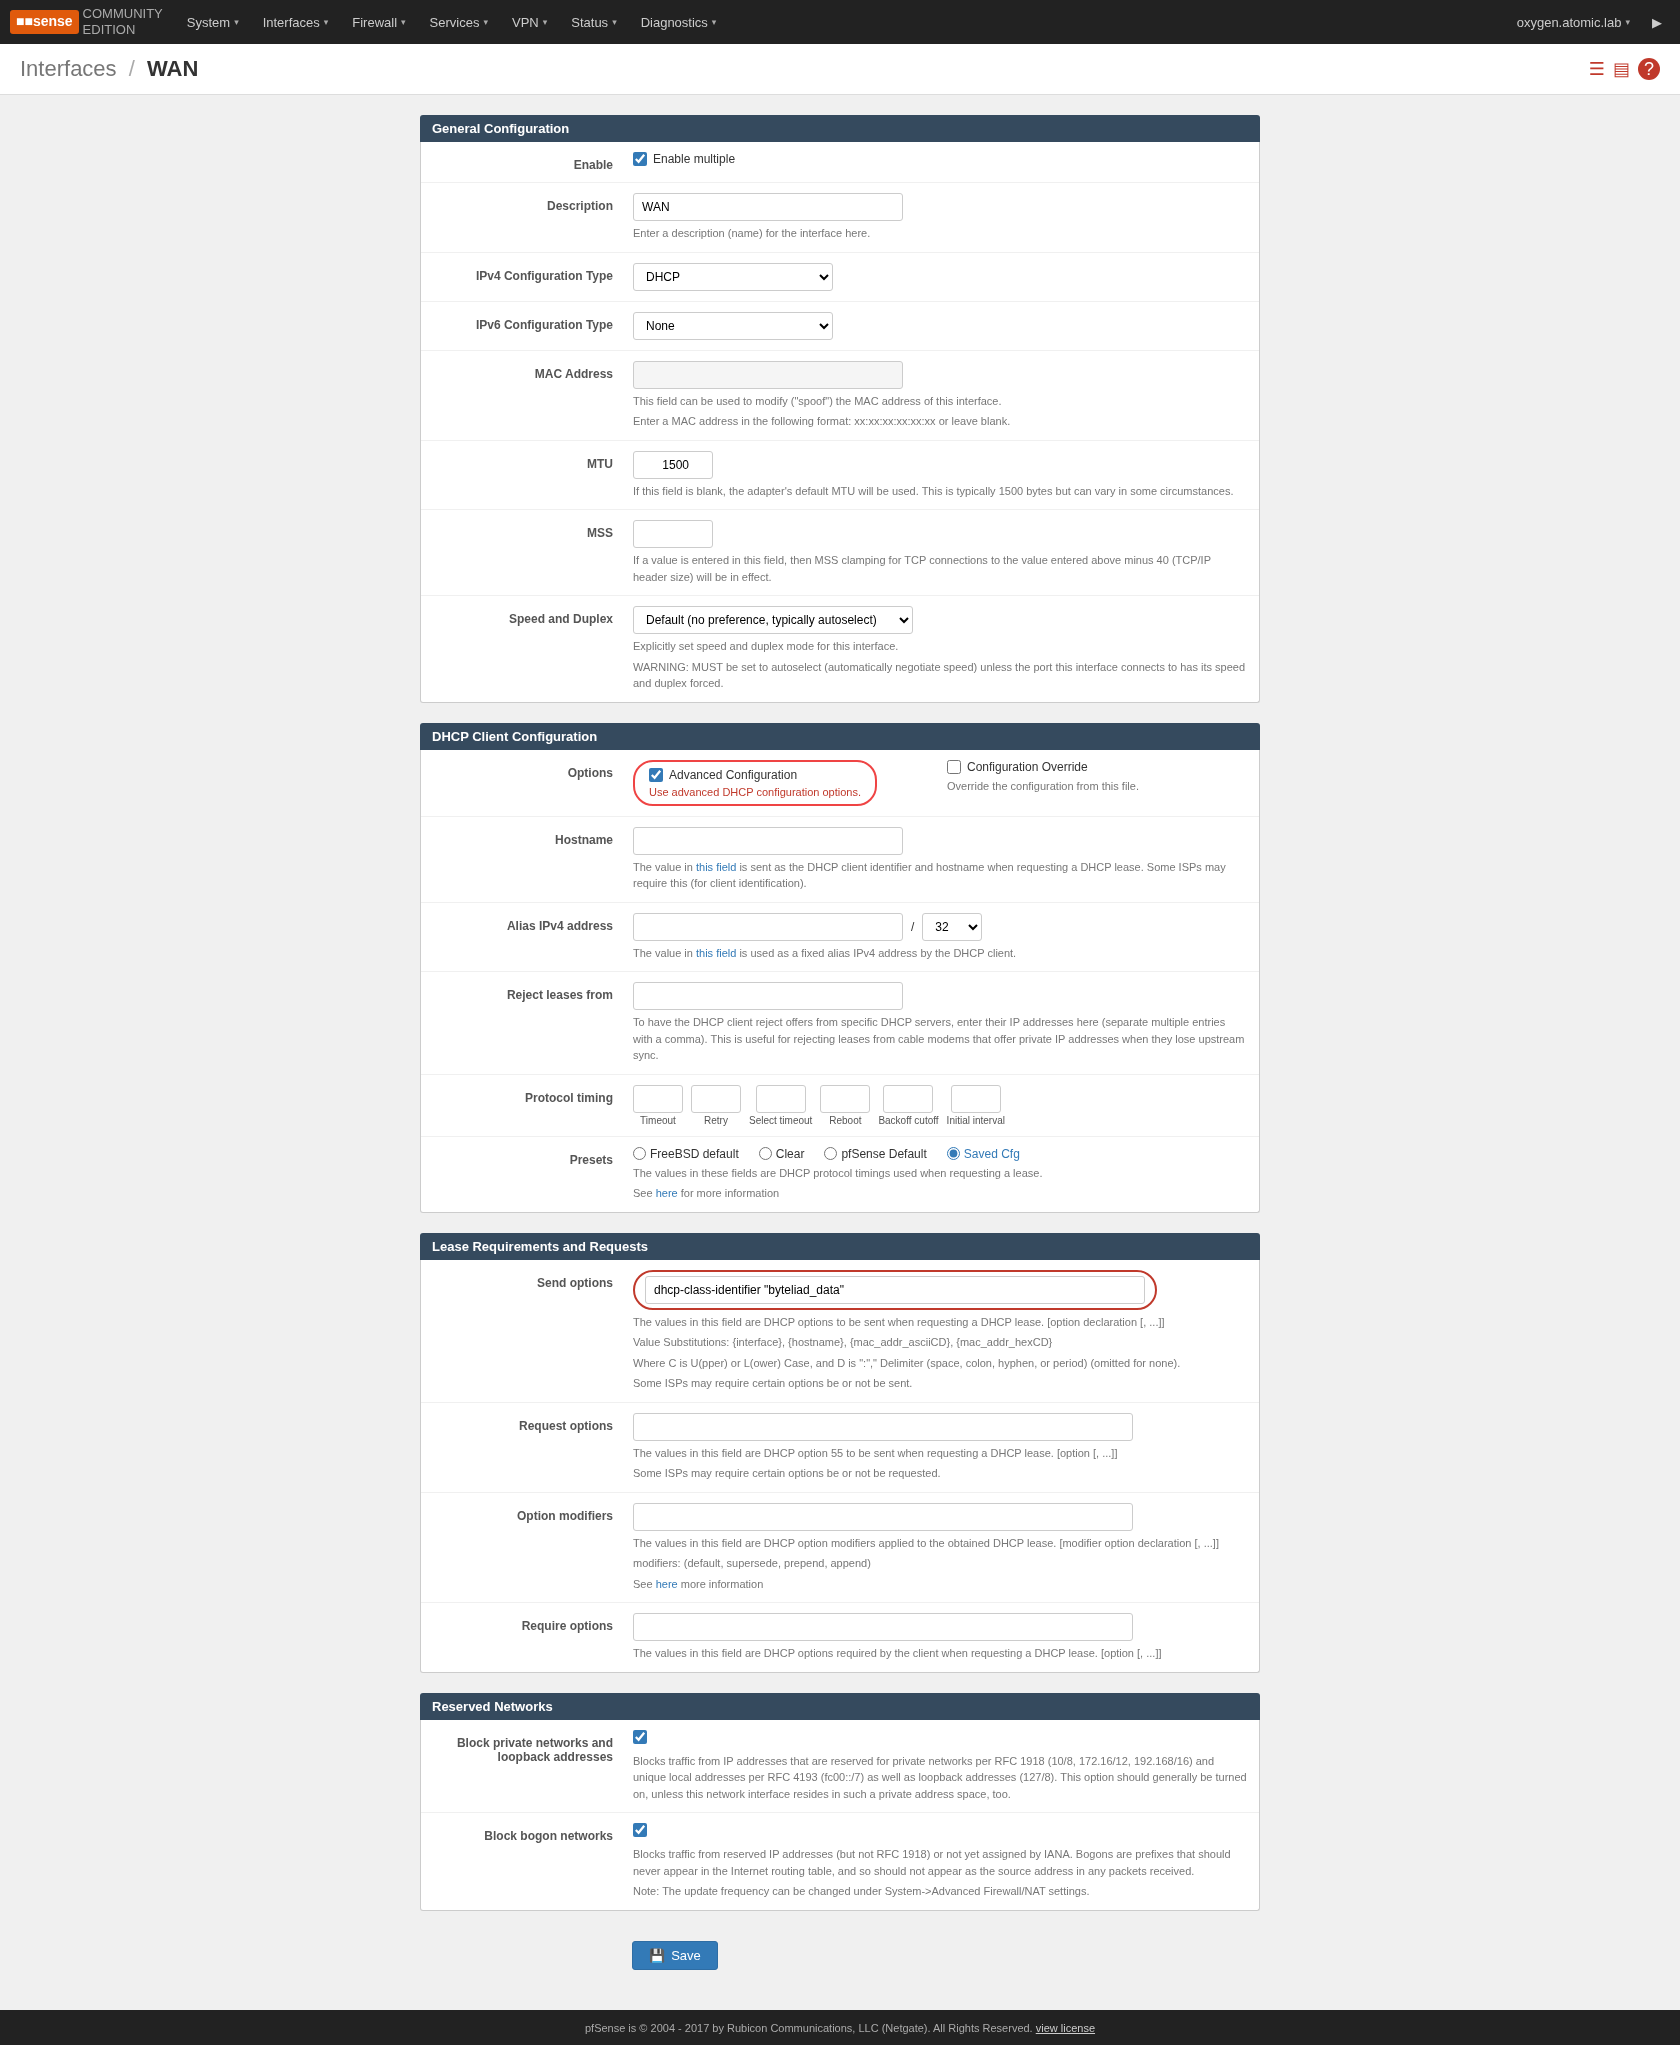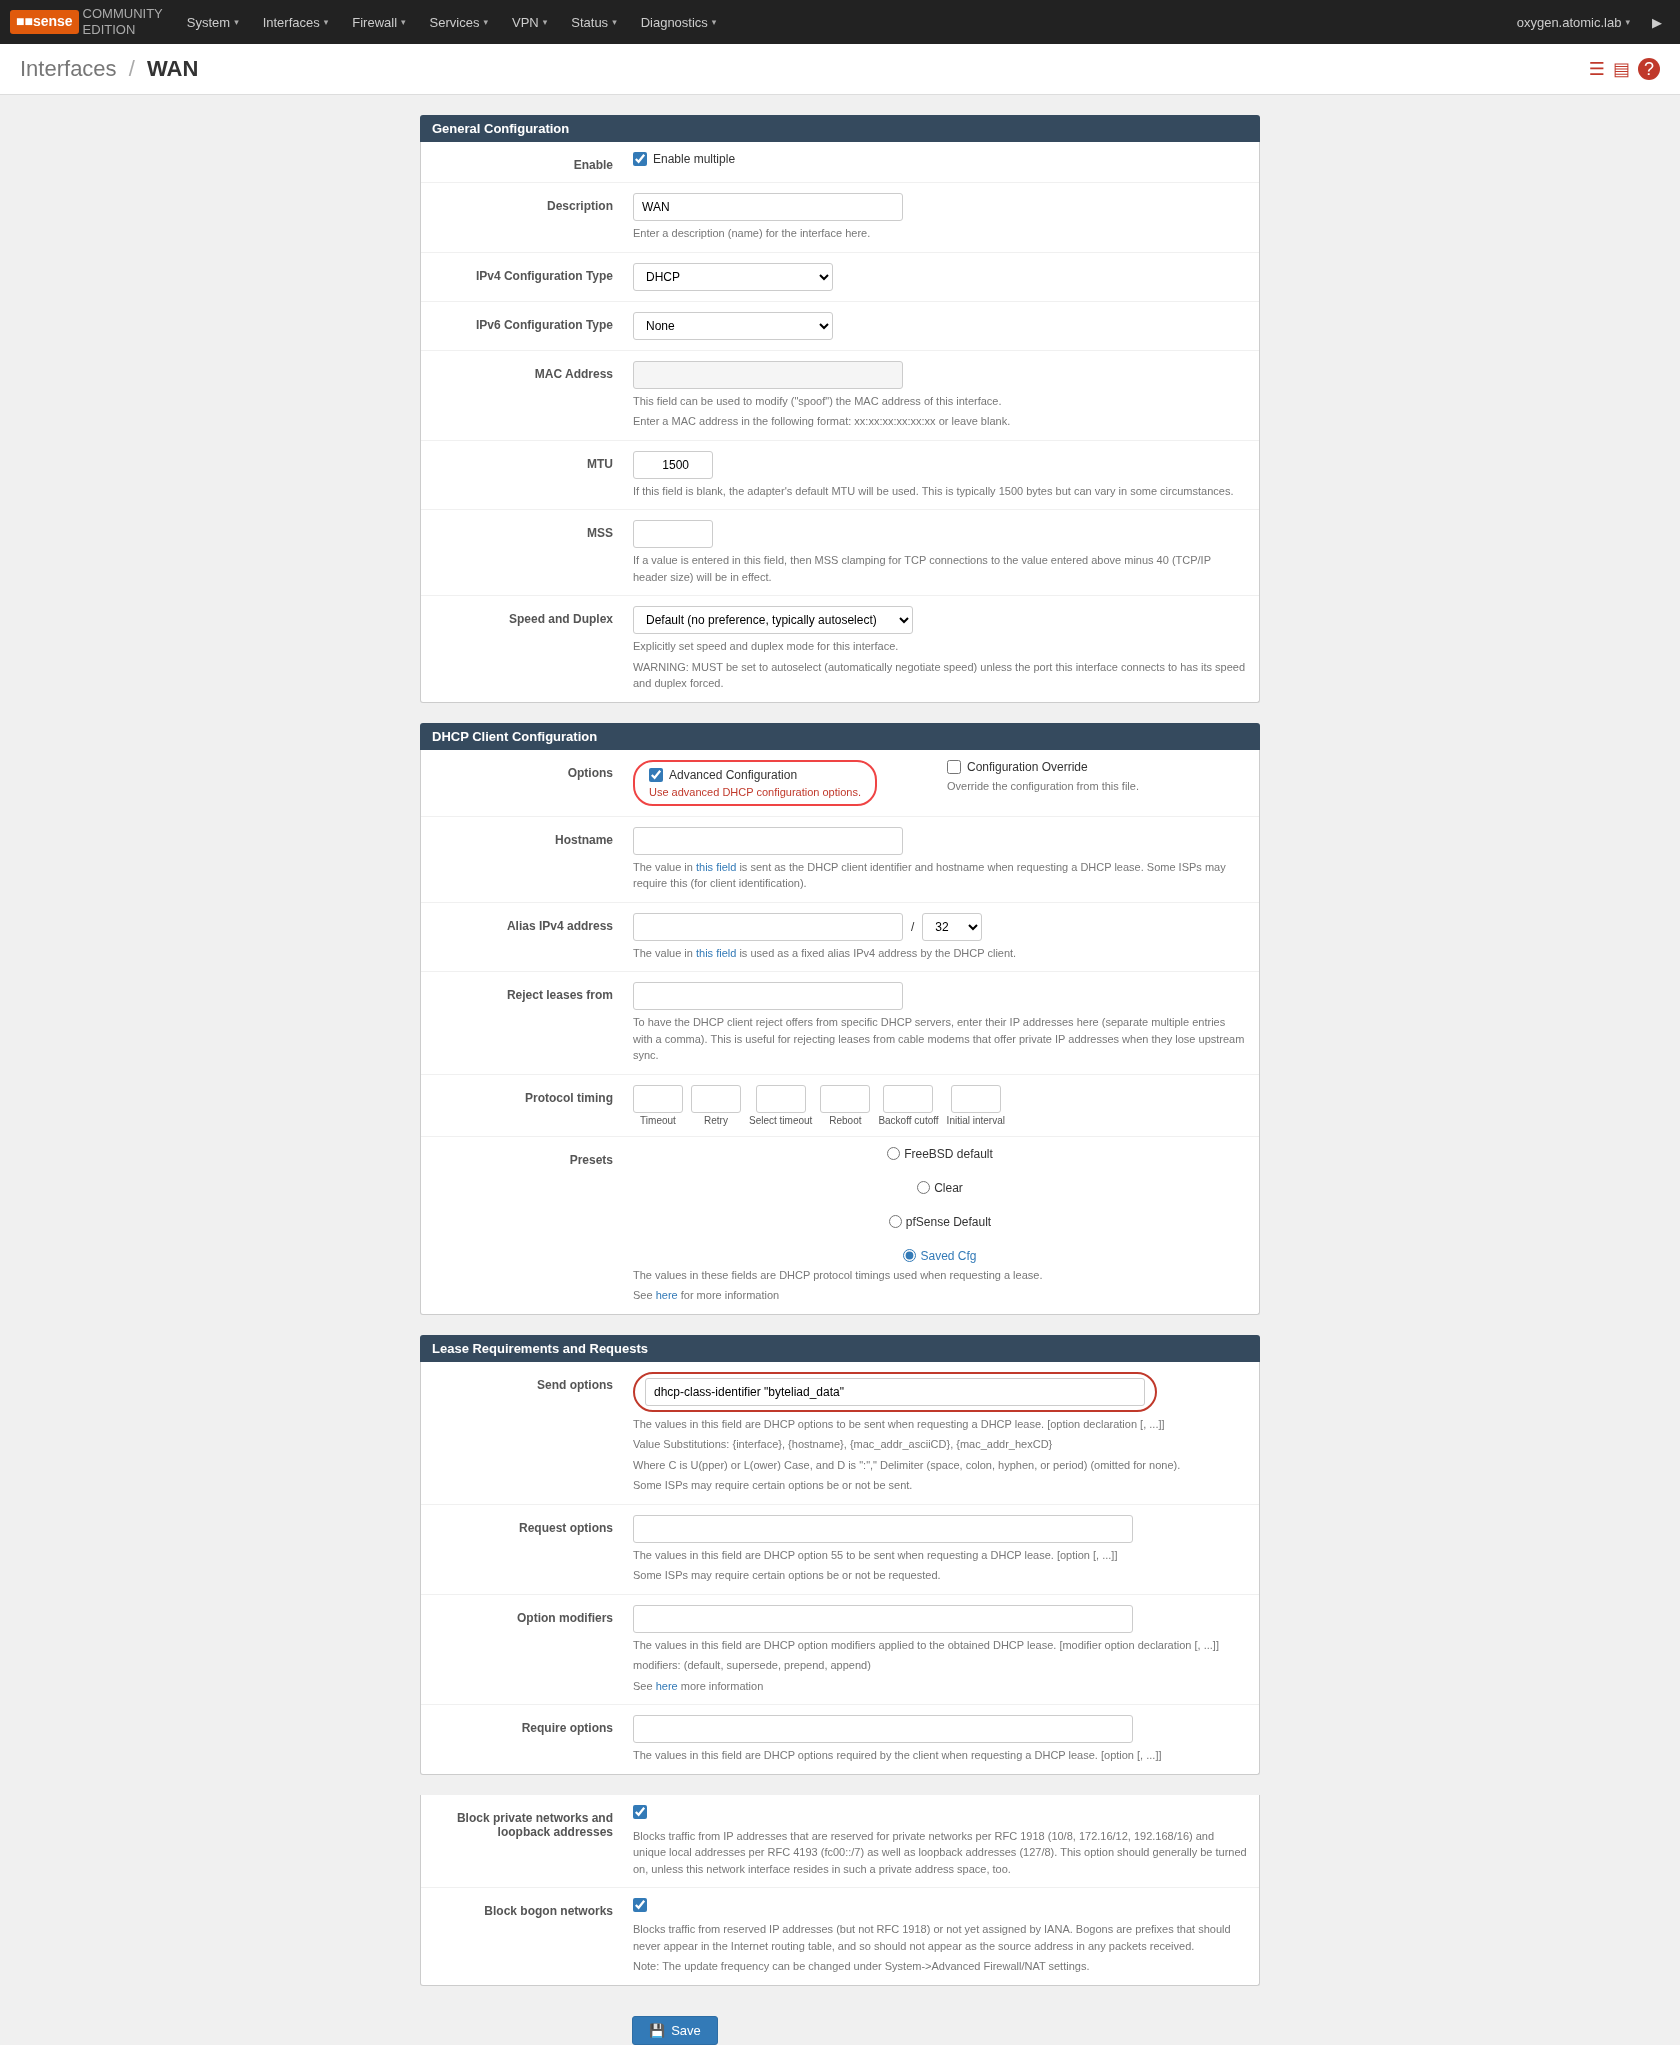--- a/index.html
+++ b/index.html
@@ -210,21 +210,20 @@
       font-size: 10px;
       color: #555;
       text-align: center;
     }
 
     
     .presets-row {
       display: flex;
       gap: 20px;
       align-items: center;
-      flex-direction: column;
     }
     .preset-option {
       display: flex;
       align-items: center;
       gap: 4px;
       font-size: 12px;
     }
     .preset-option.selected { color: #337ab7; }
 
     
@@ -605,20 +604,23 @@
     <div class="form-row">
       <div class="form-label">Require options</div>
       <div class="form-control-wrap">
         <input type="text" style="width: 500px;" value="">
         <div class="help-text">The values in this field are DHCP options required by the client when requesting a DHCP lease. [option [, ...]]</div>
       </div>
     </div>
 
   </div>
 
+  <div class="section-header">
+    <span>Reserved Networks</span>
+  </div>
   <div class="form-panel">
 
     <div class="form-row">
       <div class="form-label">Block private networks and loopback addresses</div>
       <div class="form-control-wrap">
         <input type="checkbox" checked="" class="checkbox-blue" style="accent-color: rgb(51, 122, 183);">
         <div class="help-text" style="margin-top:6px;">Blocks traffic from IP addresses that are reserved for private networks per RFC 1918 (10/8, 172.16/12, 192.168/16) and unique local addresses per RFC 4193 (fc00::/7) as well as loopback addresses (127/8). This option should generally be turned on, unless this network interface resides in such a private address space, too.</div>
       </div>
     </div>
 

